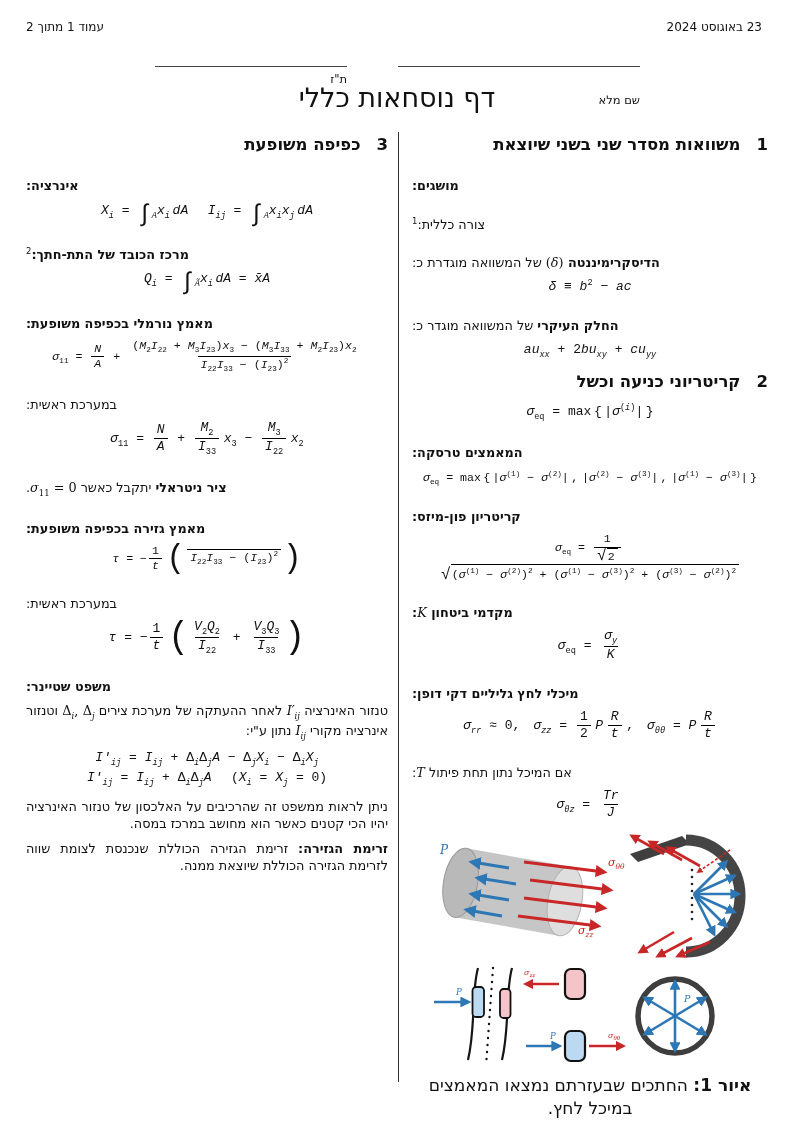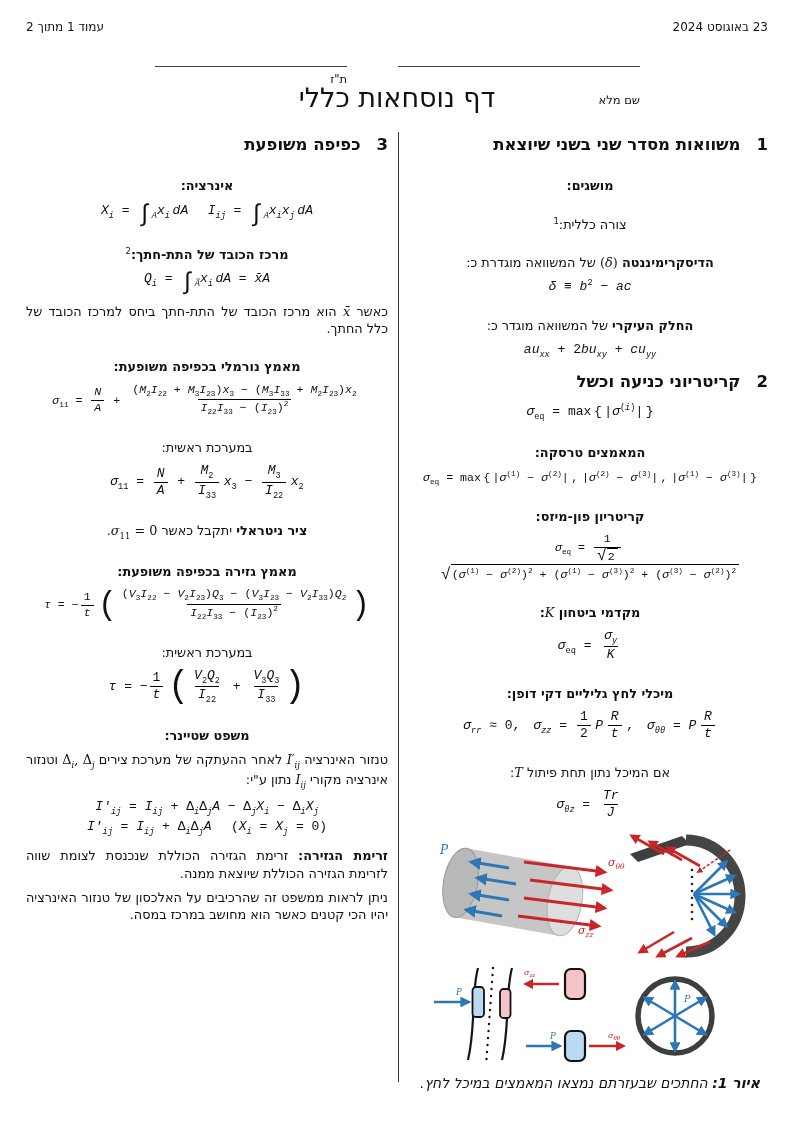--- a/index.html
+++ b/index.html
@@ -1,39 +1,39 @@
 <!DOCTYPE html>
 <html lang="he"><head>
 <meta charset="utf-8">
 <style>
   html,body{margin:0;padding:0;background:#fff;}
   .page{position:relative;width:794px;height:1123px;background:#fff;color:#111;
         font-family:"DejaVu Sans",sans-serif;overflow:hidden;}
   
   .hdr{position:absolute;top:20px;font-size:12px;direction:rtl;}
-  .hdr-date{right:26px;}
+  .hdr-date{right:32px;}
   .hdr-page{left:26px;}
   
   .rule{position:absolute;height:1.2px;background:#444;}
   #rule-name{top:66px;left:398px;width:242px;}
   #rule-id{top:66px;left:155px;width:192px;}
   .rule-label{position:absolute;top:72px;font-size:11.5px;direction:rtl;text-align:right;}
   #lbl-name{left:398px;width:242px;margin-top:21px;}
   #lbl-id{left:155px;width:192px;}
   
   .title{position:absolute;top:82px;left:0;width:100%;text-align:center;
          font-weight:normal;font-size:27px;direction:rtl;}
   .divider{position:absolute;left:398px;top:132px;width:1.4px;height:950px;background:#333;}
   
   .col{position:absolute;top:134px;direction:rtl;font-size:12.8px;line-height:1.35;}
   #colR{left:412px;width:356px;}
   #colL{left:26px;width:362px;}
   .sec{display:flex;gap:16px;font-weight:bold;font-size:16.5px;margin:8px 0 10px;}
   .col > div:first-child.sec, .sec:first-child{margin-top:0;}
-  .lbl{text-align:center;margin:21px 0 1px;}
+  .lbl{text-align:left;margin:21px 0 1px;}
   .para{text-align:justify;margin:7px 0 3px;}
   sup{font-size:0.66em;}
   
   .eq{direction:ltr;text-align:center;font-family:Liberation Mono, monospace;
       font-size:13px;margin:7px 0 9px;}
   .eq-sm{font-size:11.6px;}
   .eqrow{margin:0 0;}
   .m{direction:ltr;unicode-bidi:isolate;font-family:"DejaVu Serif",serif;}
   .eq i,.m i{font-style:italic;}
   .eq sub,.eq sup,.m sub,.m sup{font-size:0.66em;}
@@ -42,21 +42,21 @@
   .fr .nu{padding:0 3px;}
   .fr .de{border-top:1px solid #000;padding:0 3px;}
   .sq{display:inline-flex;align-items:stretch;vertical-align:middle;}
   .sq .rad{align-self:flex-end;font-size:1.4em;line-height:1;}
   .sq .rc{border-top:1.2px solid #000;padding:1px 3px 0 1px;}
   .bp{display:inline-flex;align-items:center;vertical-align:middle;line-height:0.8;}
   .bp .pp{font-size:2.7em;font-weight:100;line-height:0.8;transform:scaleY(1.05);}
   .intg{font-size:1.85em;line-height:0.9;vertical-align:-0.28em;}
   
   .figwrap{margin-top:6px;direction:ltr;text-align:center;}
-  .figcap{text-align:center;font-size:14px;margin-top:10px;direction:rtl;font-style:italic;}
+  .figcap{text-align:center;font-size:17px;margin-top:10px;direction:rtl;}
   svg{display:block;margin:0 auto;}
 </style>
 </head>
 <body>
 
 <div class="page">
   <div class="hdr hdr-date">23 באוגוסט 2024</div>
   <div class="hdr hdr-page">עמוד 1 מתוך 2</div>
 
   <div class="rule" id="rule-name"></div>
@@ -69,21 +69,20 @@
 
   <div class="col" id="colL">
       <div class="sec">
         <span class="num">3</span>
         <span class="st">כפיפה משופעת</span>
       </div>
       <div class="lbl"><b>אינרציה:</b></div>
       <div class="eq"><i>X</i><sub><i>i</i></sub> = <span class="intg">∫</span><sub><i>A</i></sub><i>x</i><sub><i>i</i></sub> <i>dA</i>  <i>I</i><sub><i>ij</i></sub> = <span class="intg">∫</span><sub><i>A</i></sub><i>x</i><sub><i>i</i></sub><i>x</i><sub><i>j</i></sub> <i>dA</i></div>
       <div class="lbl"><b>מרכז הכובד של התת-חתך:</b><sup>2</sup></div>
       <div class="eq"><i>Q</i><sub><i>i</i></sub> = <span class="intg">∫</span><sub><i>Ã</i></sub><i>x</i><sub><i>i</i></sub> <i>dA</i> = <i>x̄A</i></div>
-      <div class="para">כאשר <span class="m"><i>x̄</i></span> הוא מרכז הכובד של התת-חתך ביחס למרכז הכובד של כלל החתך.</div>
       <div class="lbl"><b>מאמץ נורמלי בכפיפה משופעת:</b></div>
       <div class="eq eq-sm"><i>σ</i><sub>11</sub> = <span class="fr">
           <span class="nu"><i>N</i></span>
           <span class="de"><i>A</i></span>
         </span> + <span class="fr">
           <span class="nu">(<i>M</i><sub>2</sub><i>I</i><sub>22</sub> + <i>M</i><sub>3</sub><i>I</i><sub>23</sub>)<i>x</i><sub>3</sub> − (<i>M</i><sub>3</sub><i>I</i><sub>33</sub> + <i>M</i><sub>2</sub><i>I</i><sub>23</sub>)<i>x</i><sub>2</sub></span>
           <span class="de"><i>I</i><sub>22</sub><i>I</i><sub>33</sub> − (<i>I</i><sub>23</sub>)<sup>2</sup></span>
         </span></div>
       <div class="lbl">במערכת ראשית:</div>
       <div class="eq"><i>σ</i><sub>11</sub> = <span class="fr">
@@ -97,21 +96,20 @@
           <span class="de"><i>I</i><sub>22</sub></span>
         </span> <i>x</i><sub>2</sub></div>
       <div class="lbl"><b>ציר ניטראלי</b> יתקבל כאשר <span class="m"><i>σ</i><sub>11</sub> = 0</span>.</div>
       <div class="lbl"><b>מאמץ גזירה בכפיפה משופעת:</b></div>
       <div class="eq eq-sm"><i>τ</i> = −<span class="fr">
           <span class="nu">1</span>
           <span class="de"><i>t</i></span>
         </span> <span class="bp">
           <span class="pp">(</span>
           <span><span class="fr">
-              <span class="nu">(<i>V</i><sub>3</sub><i>I</i><sub>22</sub> − <i>V</i><sub>2</sub><i>I</i><sub>23</sub>)<i>Q</i><sub>3</sub> − (<i>V</i><sub>3</sub><i>I</i><sub>23</sub> − <i>V</i><sub>2</sub><i>I</i><sub>33</sub>)<i>Q</i><sub>2</sub></span>
               <span class="de"><i>I</i><sub>22</sub><i>I</i><sub>33</sub> − (<i>I</i><sub>23</sub>)<sup>2</sup></span>
             </span></span>
           <span class="pp">)</span>
         </span></div>
       <div class="lbl">במערכת ראשית:</div>
       <div class="eq"><i>τ</i> = −<span class="fr">
           <span class="nu">1</span>
           <span class="de"><i>t</i></span>
         </span> <span class="bp">
           <span class="pp">(</span>
@@ -123,22 +121,22 @@
               <span class="de"><i>I</i><sub>33</sub></span>
             </span></span>
           <span class="pp">)</span>
         </span></div>
       <div class="lbl"><b>משפט שטיינר:</b></div>
       <div class="para">טנזור האינרציה <span class="m"><i>I′</i><sub><i>ij</i></sub></span> לאחר ההעתקה של מערכת צירים <span class="m">Δ<sub><i>i</i></sub>, Δ<sub><i>j</i></sub></span> וטנזור אינרציה מקורי <span class="m"><i>I</i><sub><i>ij</i></sub></span> נתון ע"י:</div>
       <div class="eq">
         <div class="eqrow"><i>I′</i><sub><i>ij</i></sub> = <i>I</i><sub><i>ij</i></sub> + Δ<sub><i>i</i></sub>Δ<sub><i>j</i></sub><i>A</i> − Δ<sub><i>j</i></sub><i>X</i><sub><i>i</i></sub> − Δ<sub><i>i</i></sub><i>X</i><sub><i>j</i></sub></div>
         <div class="eqrow"><i>I′</i><sub><i>ij</i></sub> = <i>I</i><sub><i>ij</i></sub> + Δ<sub><i>i</i></sub>Δ<sub><i>j</i></sub><i>A</i>  (<i>X</i><sub><i>i</i></sub> = <i>X</i><sub><i>j</i></sub> = 0)</div>
       </div>
+      <div class="para">ניתן לראות ממשפט זה שהרכיבים על האלכסון של טנזור האינרציה יהיו הכי קטנים כאשר הוא מחושב במרכז במסה.</div>
       <div class="para"><b>זרימת הגזירה:</b>  זרימת הגזירה הכוללת שנכנסת לצומת שווה לזרימת הגזירה הכוללת שיוצאת ממנה.</div>
-      <div class="para">ניתן לראות ממשפט זה שהרכיבים על האלכסון של טנזור האינרציה יהיו הכי קטנים כאשר הוא מחושב במרכז במסה.</div>
     </div>
 
   <div class="col" id="colR">
     <div id="colRblocks">
         <div class="sec">
           <span class="num">1</span>
           <span class="st">משוואות מסדר שני בשני שיוצאת</span>
         </div>
         <div class="lbl"><b>מושגים:</b></div>
         <div class="lbl">צורה כללית:<sup>1</sup></div>

